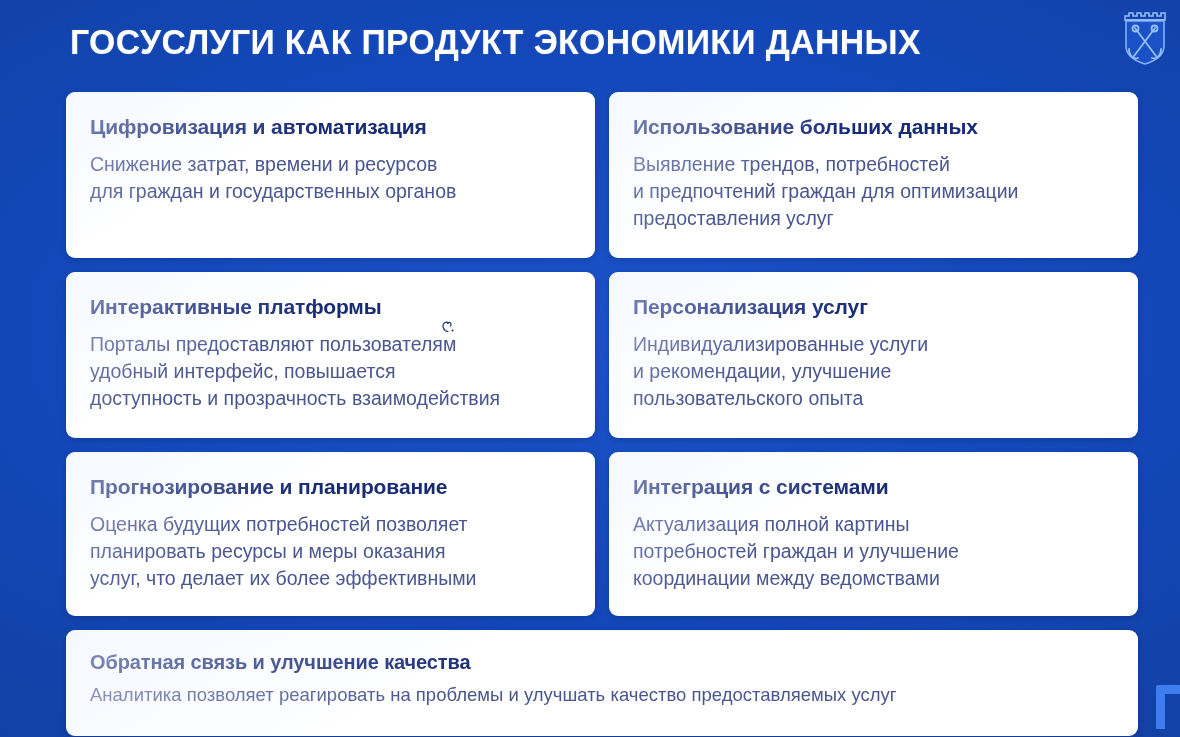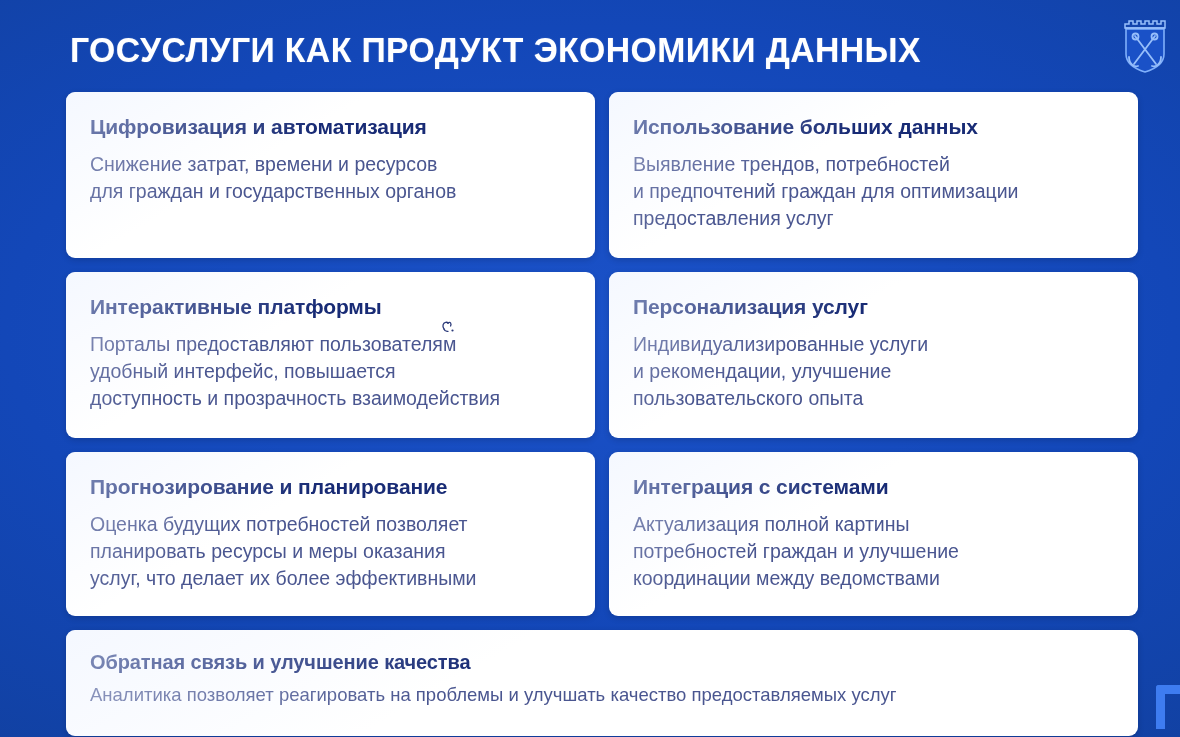--- a/index.html
+++ b/index.html
@@ -22,21 +22,21 @@
     position: absolute;
     inset: 0;
     background:
       radial-gradient(ellipse 90% 75% at 50% 45%, #1b52c9 0%, #1347b8 55%, #11409f 100%);
     overflow: hidden;
   }
 
   
   .header {
     position: absolute;
-    top: 8px; left: 0; right: 0;
+    top: 0; left: 0; right: 0;
     height: 86px;
   }
 
   .slide-title {
     position: absolute;
     left: 70px;
     top: 21px;
     color: #ffffff;
     font-size: 35px;
     line-height: 42px;

